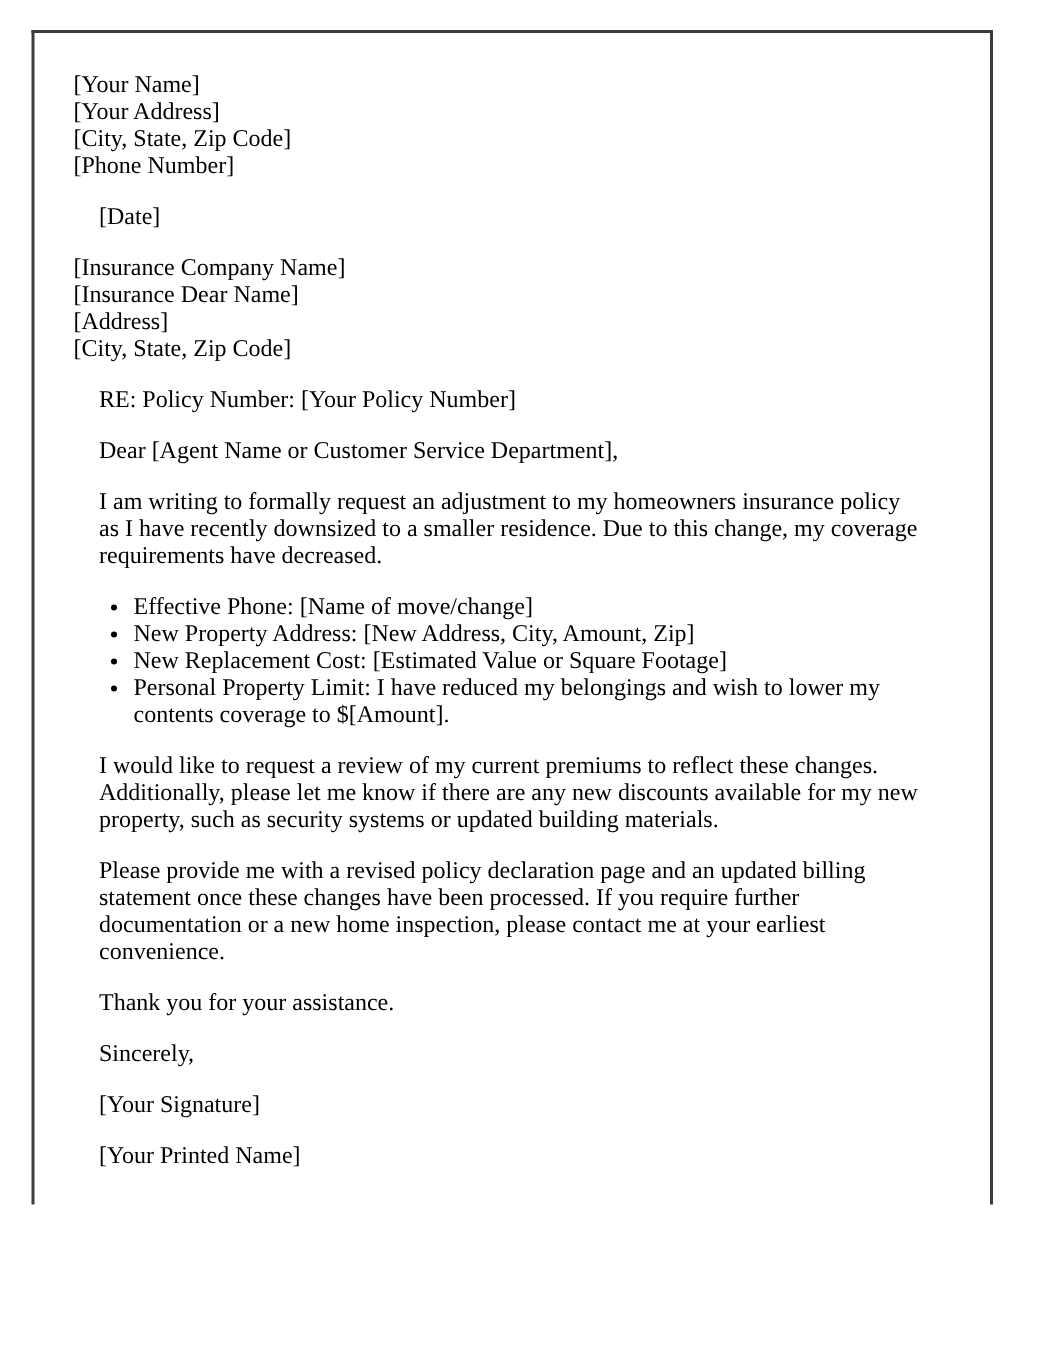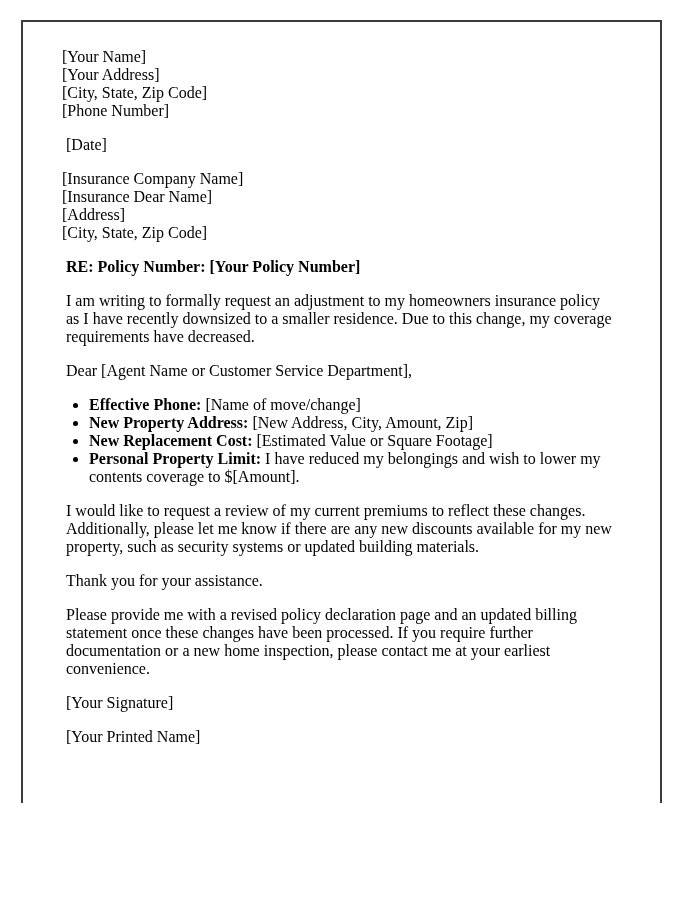--- a/index.html
+++ b/index.html
@@ -29,33 +29,33 @@
   }
   .letter-page p {
     margin: 16px 17px;
     font-size: 16px;
     line-height: 18px;
   }
   .letter-page .block p {
     margin: 0;
   }
   .letter-page .block {
-    margin: 16px 13px;
+    margin: 16px 0;
   }
   .letter-page ul {
     margin: 16px 0;
     padding-left: 40px;
     font-size: 16px;
     line-height: 18px;
   }
   .letter-page li {
     line-height: 18px;
   }
   .bold {
-    font-weight: bold;
+    font-weight: normal;
   }
 </style>
 </head>
 <body>
 
 <div class="letter-page">
 
   <div class="block">
     <p>[Your Name]</p>
     <p>[Your Address]</p>
@@ -67,36 +67,37 @@
 
   <div class="block">
     <p>[Insurance Company Name]</p>
     <p>[Insurance Dear Name]</p>
     <p>[Address]</p>
     <p>[City, State, Zip Code]</p>
   </div>
 
   <p class="bold">RE: Policy Number: [Your Policy Number]</p>
 
+  <p>Dear [Agent Name or Customer Service Department],</p>
+
   <p>I am writing to formally request an adjustment to my homeowners insurance policy as I have recently downsized to a smaller residence. Due to this change, my coverage requirements have decreased.</p>
-
-  <p>Dear [Agent Name or Customer Service Department],</p>
 
 
   <ul>
     <li><span class="bold">Effective Phone:</span><span> [Name of move/change]</span></li>
     <li><span class="bold">New Property Address:</span><span> [New Address, City, Amount, Zip]</span></li>
     <li><span class="bold">New Replacement Cost:</span><span> [Estimated Value or Square Footage]</span></li>
     <li><span class="bold">Personal Property Limit:</span><span> I have reduced my belongings and wish to lower my contents coverage to $[Amount].</span></li>
   </ul>
 
   <p>I would like to request a review of my current premiums to reflect these changes. Additionally, please let me know if there are any new discounts available for my new property, such as security systems or updated building materials.</p>
 
+  <p>Please provide me with a revised policy declaration page and an updated billing statement once these changes have been processed. If you require further documentation or a new home inspection, please contact me at your earliest convenience.</p>
+
   <p>Thank you for your assistance.</p>
 
-  <p>Please provide me with a revised policy declaration page and an updated billing statement once these changes have been processed. If you require further documentation or a new home inspection, please contact me at your earliest convenience.</p>
-
+  <p>Sincerely,</p>
 
   <p>[Your Signature]</p>
 
   <p>[Your Printed Name]</p>
 
 </div>
 
 </body></html>

